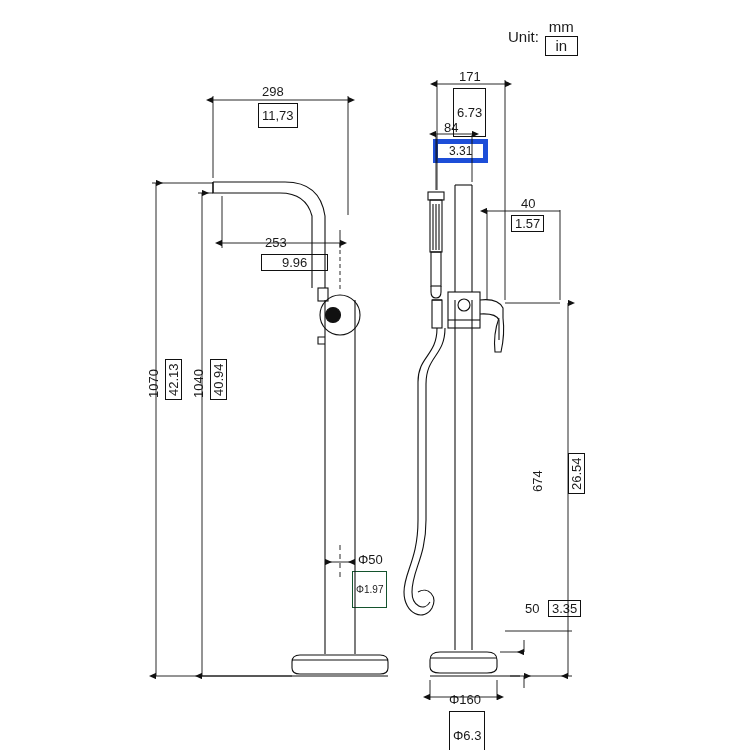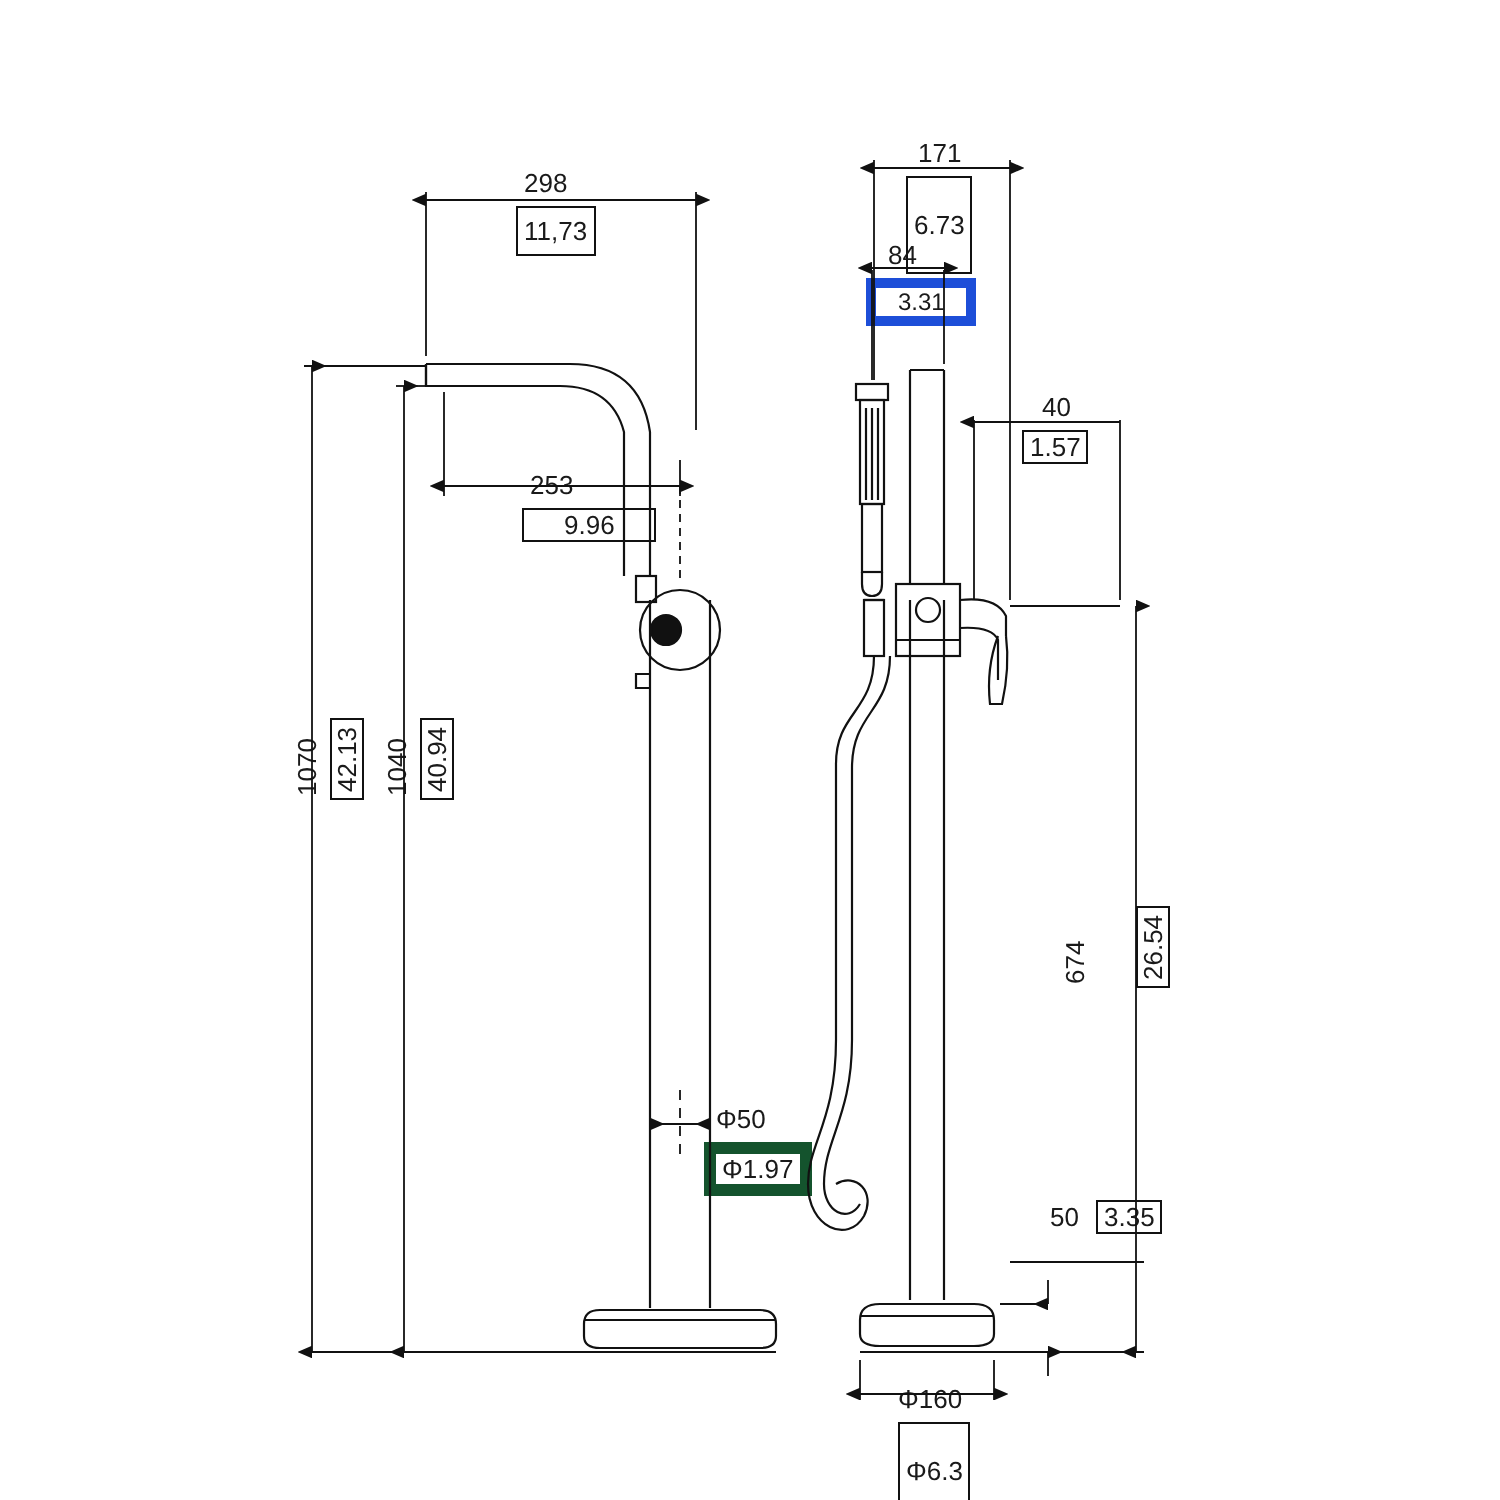--- a/index.html
+++ b/index.html
@@ -5,38 +5,45 @@
   html,body{margin:0;padding:0;background:#ffffff;}
   body{width:750px;height:750px;font-family:"Liberation Sans",sans-serif;color:#1a1a1a;}
   #stage{position:relative;width:750px;height:750px;overflow:hidden;}
   svg{position:absolute;left:0;top:0;}
 </style>
 </head>
 <body>
 
 <div id="stage">
 
+  <div style="position:absolute;left:508px;top:18px;display:flex;align-items:center;">
+    <span style="font-size:15px;">Unit:</span>
+    <span style="display:inline-block;margin-left:6px;text-align:center;line-height:1.15;">
+      <span style="display:block;font-size:15px;border-bottom:1px solid #111;padding:0 4px 1px 4px;">mm</span>
+      <span style="display:block;font-size:15px;border:1px solid #111;border-top:none;padding:0 4px;">in</span>
+    </span>
+  </div>
 
   <div style="position:absolute;left:262px;top:84px;font-size:13px;">298</div>
   <div style="position:absolute;left:258px;top:103px;font-size:13px;border:1px solid #111;padding:4px 3px;">11,73</div>
 
   <div style="position:absolute;left:265px;top:235px;font-size:13px;">253</div>
   <div style="position:absolute;left:261px;top:254px;font-size:13px;border:1px solid #111;padding:0 20px;">9.96</div>
 
   <div style="position:absolute;left:459px;top:69px;font-size:13px;">171</div>
   <div style="position:absolute;left:453px;top:88px;font-size:13px;border:1px solid #111;padding:16px 3px;">6.73</div>
 
   <div style="position:absolute;left:444px;top:120px;font-size:13px;">84</div>
   <div style="position:absolute;left:433px;top:139px;font-size:12px;border:5px solid #1d4ed8;padding:0 11px;">3.31</div>
 
   <div style="position:absolute;left:521px;top:196px;font-size:13px;">40</div>
   <div style="position:absolute;left:511px;top:215px;font-size:13px;border:1px solid #111;padding:0 3px;">1.57</div>
 
   <div style="position:absolute;left:358px;top:552px;font-size:13px;">Φ50</div>
-  <div style="position:absolute;left:352px;top:571px;font-size:13px;border:6px solid #14532d;padding:0 3px;">Φ1.97</div>
+  <div style="position:absolute;left:352px;top:571px;font-size:10px;border:1px solid #14532d;padding:12px 3px;">Φ1.97</div>
 
   <div style="position:absolute;left:449px;top:692px;font-size:13px;">Φ160</div>
   <div style="position:absolute;left:449px;top:711px;font-size:13px;border:1px solid #111;padding:16px 3px;">Φ6.3</div>
 
   <div style="position:absolute;left:525px;top:601px;font-size:13px;">50</div>
   <div style="position:absolute;left:548px;top:600px;font-size:13px;border:1px solid #111;padding:0 3px;transform-origin:left top;">3.35</div>
 
   <div style="position:absolute;left:146px;top:398px;font-size:13px;transform:rotate(-90deg);transform-origin:left top;white-space:nowrap;">1070</div>
   <div style="position:absolute;left:165px;top:400px;font-size:13px;transform:rotate(-90deg);transform-origin:left top;white-space:nowrap;border:1px solid #111;padding:0 3px;">42.13</div>
 

